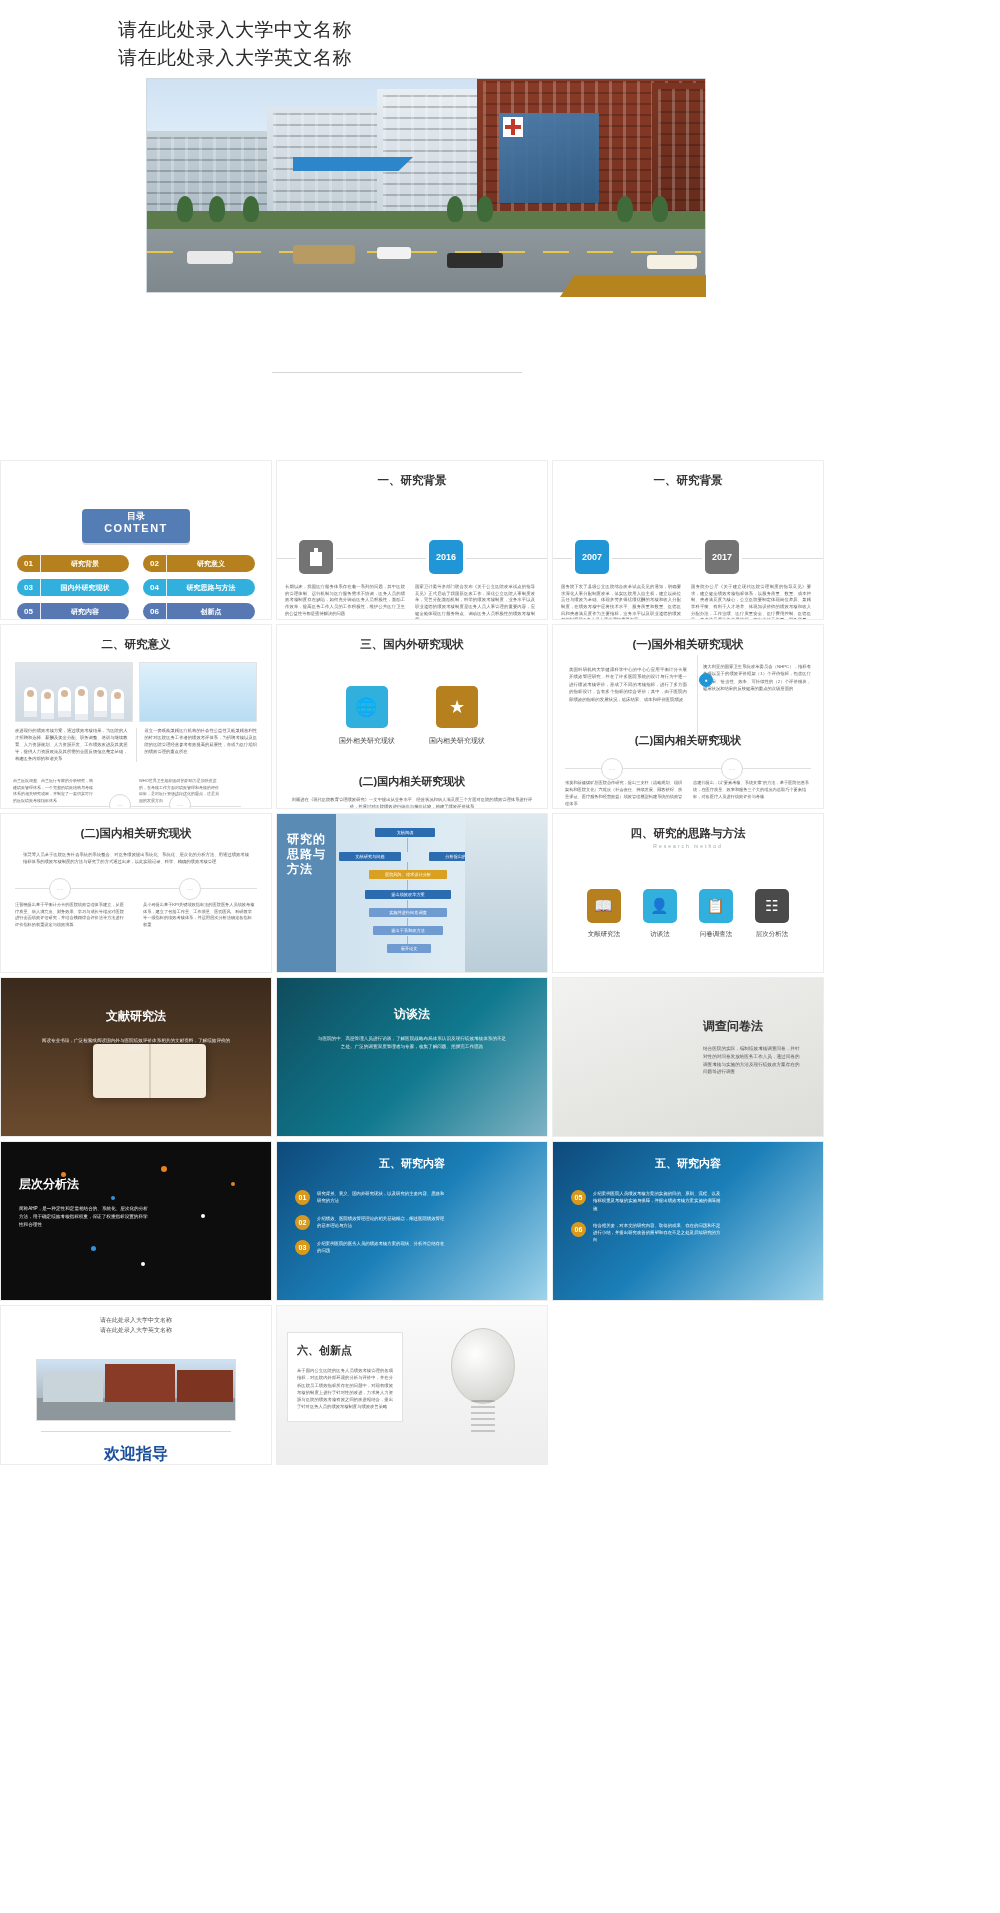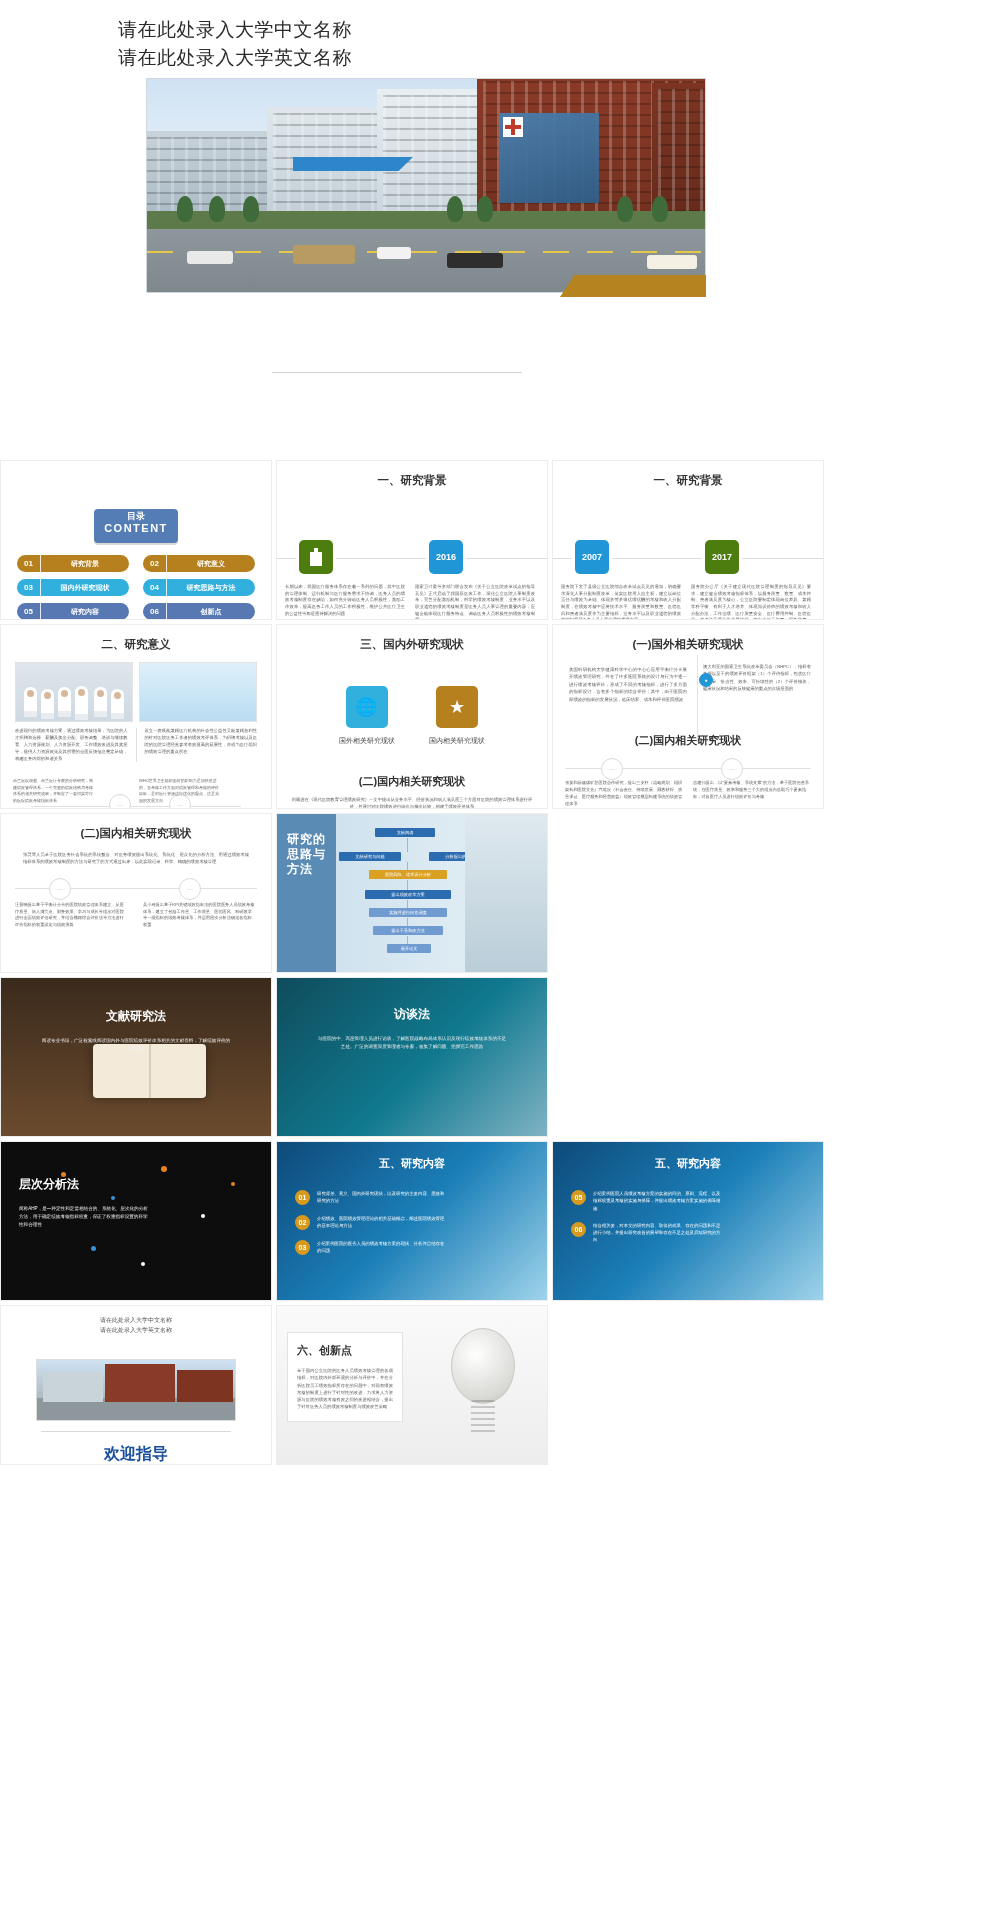--- a/index.html
+++ b/index.html
@@ -66,21 +66,21 @@
     width:272px; height:auto; background:#fff; position:relative;
     border:1px solid #ededed; overflow:hidden;
   }
   .s-h { height:160px; }
   .s-t { height:185px; }
   .s-m { height:160px; }
   .slide-title { text-align:center; font-size:11.5px; font-weight:bold; color:#333; padding-top:12px; }
 
   
   .cat-badge {
-    margin:48px auto 0; width:84px; height:34px; background:#557db5; border-radius:4px;
+    margin:48px auto 0; width:108px; height:34px; background:#557db5; border-radius:4px;
     color:#fff; text-align:center; padding-top:3px;
     box-shadow:0 2px 0 #d9d9d9;
   }
   .cat-badge .cn { font-size:9px; font-weight:bold; line-height:1.1;}
   .cat-badge .en { font-size:11px; font-weight:bold; letter-spacing:1.5px; }
   .cat-list { margin-top:12px; padding:0 16px; }
   .cat-row { display:flex; gap:14px; margin-bottom:7px; }
   .cat-item {
     flex:1; height:17px; border-radius:9px; display:flex; align-items:center; overflow:hidden;
   }
@@ -92,21 +92,21 @@
   .c-gold { background:#b5801d; }
   .c-cyan { background:#31b0dd; }
   .c-blue { background:#5878b4; }
 
   
   .tl { position:relative; margin-top:26px; height:100px; }
   .tl-line { position:absolute; left:0; right:0; top:44px; height:1px; background:#dcdcdc; }
   .tl-node { position:absolute; top:26px; width:34px; height:34px; border-radius:5px;
     color:#fff; font-size:9px; font-weight:bold; display:flex; align-items:center; justify-content:center;
     box-shadow:0 0 0 3px #fff; }
-  .n-gold { background:#4d7c0f; }
+  .n-gold { background:#737373; }
   .n-blue { background:#2196d6; }
   .tl-text { position:absolute; top:70px; width:120px; font-size:4.3px; line-height:1.55; color:#5a5a5a; text-align:justify; }
   .hosp-ico { width:18px; height:18px; position:relative; }
   .hosp-ico:before{content:"";position:absolute;left:3px;top:4px;width:12px;height:14px;background:#fff;}
   .hosp-ico:after{content:"";position:absolute;left:7px;top:0px;width:4px;height:4px;background:#fff;}
 
   
   .sig-imgs { display:flex; gap:6px; padding:10px 14px 0; }
   .sig-img { flex:1; height:60px; border:1px solid #e3e3e3; }
   .sig-docs { background:linear-gradient(180deg,#dfe6ec 0%,#cfd9e2 100%); position:relative; overflow:hidden;}
@@ -386,20 +386,42 @@
         <div class="flowbox lt" style="left:110px;top:130px;width:44px;">展开论文</div>
         <div class="flowline" style="left:130px;top:24px;width:1px;height:14px;"></div>
         <div class="flowline" style="left:130px;top:48px;width:1px;height:8px;"></div>
         <div class="flowline" style="left:130px;top:66px;width:1px;height:10px;"></div>
         <div class="flowline" style="left:130px;top:86px;width:1px;height:8px;"></div>
         <div class="flowline" style="left:130px;top:104px;width:1px;height:8px;"></div>
         <div class="flowline" style="left:130px;top:122px;width:1px;height:8px;"></div>
         <div style="position:absolute;right:0;top:0;width:82px;height:160px;background:linear-gradient(180deg,#dfe9ef,#b9cdd8);"></div>
       </div>
 
+      <div class="slide s-m">
+        <div class="slide-title">四、研究的思路与方法</div>
+        <div class="title-en">Research method</div>
+        <div class="m4">
+          <div class="ic-box">
+            <div class="ic-sq" style="background:#b5801d;">📖</div>
+            <div class="ic-lbl">文献研究法</div>
+          </div>
+          <div class="ic-box">
+            <div class="ic-sq" style="background:#31b0dd;">👤</div>
+            <div class="ic-lbl">访谈法</div>
+          </div>
+          <div class="ic-box">
+            <div class="ic-sq" style="background:#31b0dd;">📋</div>
+            <div class="ic-lbl">问卷调查法</div>
+          </div>
+          <div class="ic-box">
+            <div class="ic-sq" style="background:#4a4a4a;">☷</div>
+            <div class="ic-lbl">层次分析法</div>
+          </div>
+        </div>
+      </div>
     </div>
 
     <div class="row">
 
       <div class="slide photo-slide">
         <div class="bg-book"></div>
         <div class="book-pages"></div>
         <div style="position:absolute;left:0;right:0;top:30px;text-align:center;">
           <div class="ph-title">文献研究法</div>
           <div class="ph-body" style="margin:12px auto 0;width:190px;text-align:center;">阅读专业书籍，广泛检索或阅读国内外与医院绩效评价体系相关的文献资料，了解绩效评价的研究现状</div>
@@ -407,20 +429,27 @@
       </div>
 
       <div class="slide photo-slide">
         <div class="bg-teal"></div>
         <div style="position:absolute;left:0;right:0;top:28px;text-align:center;">
           <div class="ph-title">访谈法</div>
           <div class="ph-body" style="margin:12px auto 0;width:190px;text-align:center;">与医院的中、高层管理人员进行访谈，了解医院战略布局体系认识及现行绩效考核体系的不足之处。广泛的调查深度管理者与专家，收集了解问题、把握完工作思路</div>
         </div>
       </div>
 
+      <div class="slide photo-slide">
+        <div class="bg-paper"></div>
+        <div style="position:absolute;left:150px;top:40px;width:100px;">
+          <div class="ph-title dark">调查问卷法</div>
+          <div class="ph-body dark" style="margin-top:10px;">结合医院的实际，编制绩效考核调查问卷，并针对性的对问卷发放给医务工作人员，通过问卷的调查考核与实施的方法及现行绩效改方案存在的问题等进行调查</div>
+        </div>
+      </div>
     </div>
 
     <div class="row">
 
       <div class="slide photo-slide">
         <div class="bg-net dot-net">
           <span style="left:60px;top:30px;width:5px;height:5px;background:#e8821e;"></span>
           <span style="left:110px;top:54px;width:4px;height:4px;background:#3b8fd4;"></span>
           <span style="left:160px;top:24px;width:6px;height:6px;background:#e8821e;"></span>
           <span style="left:200px;top:72px;width:4px;height:4px;background:#fff;"></span>

